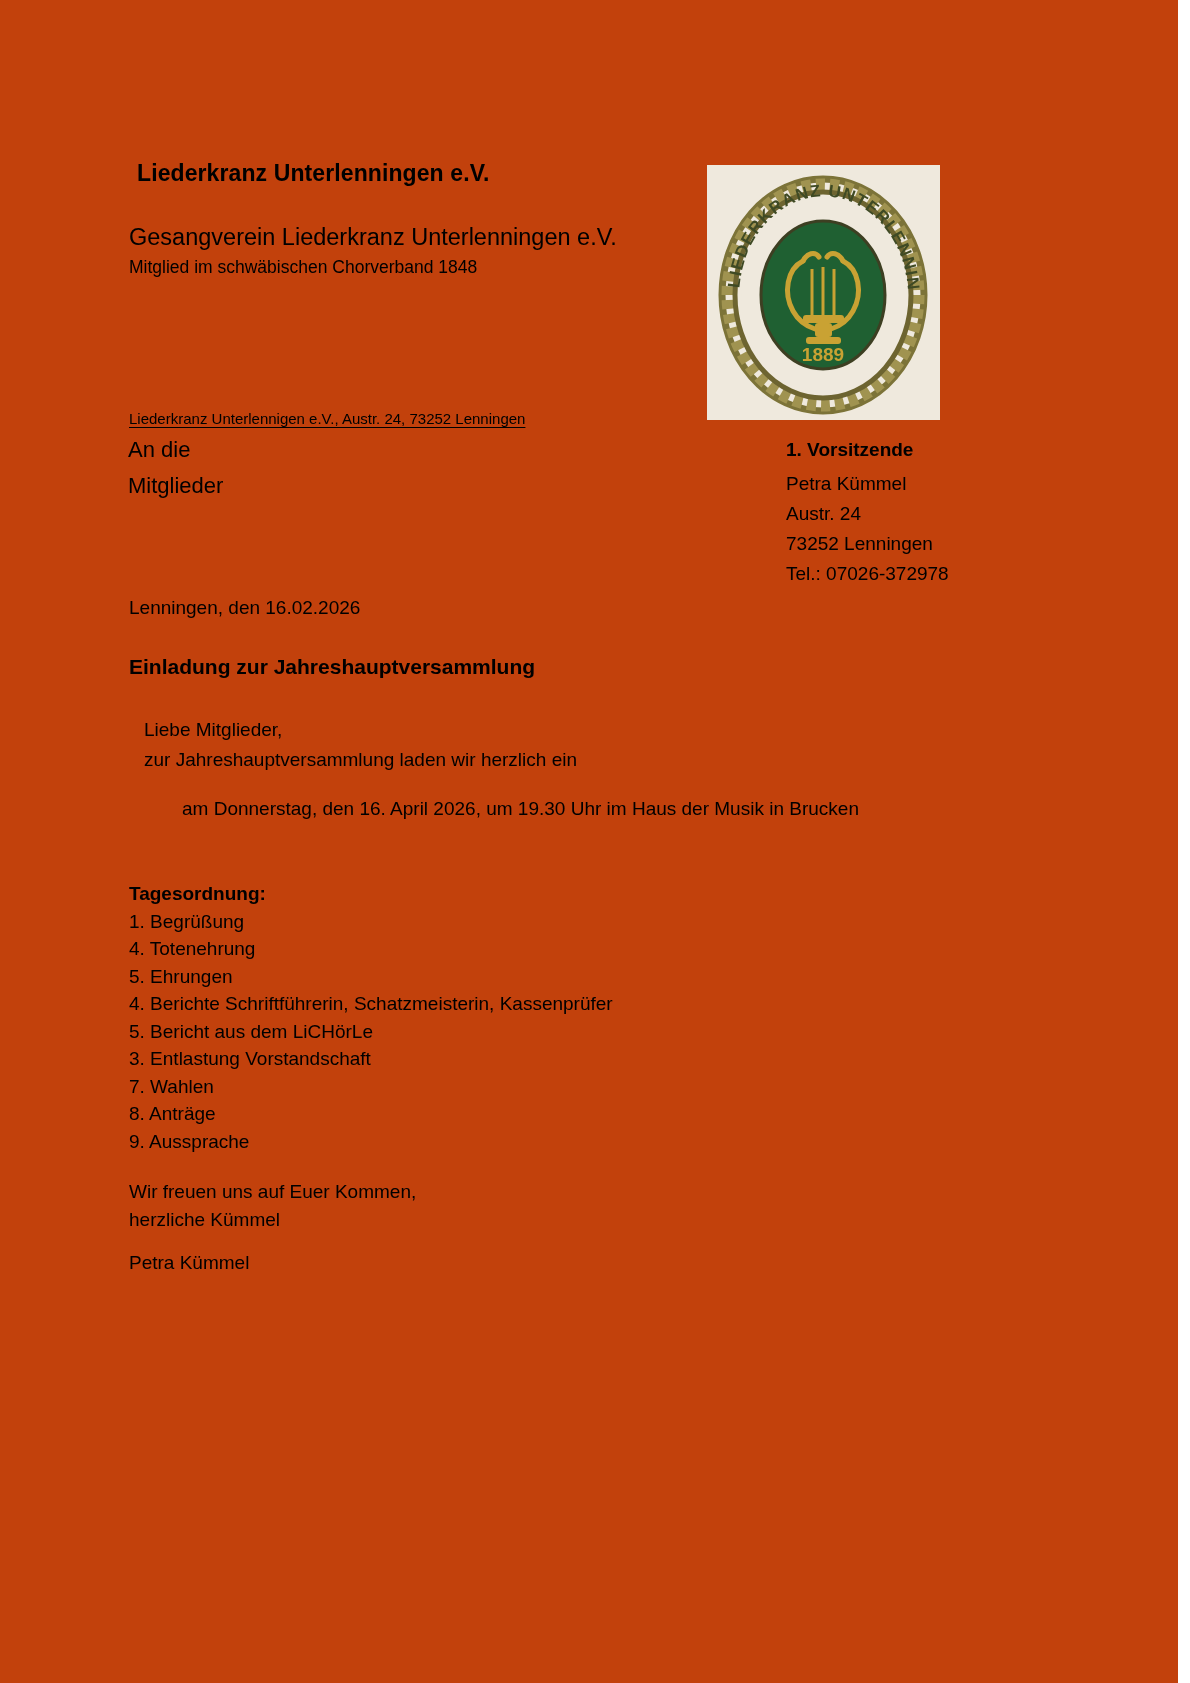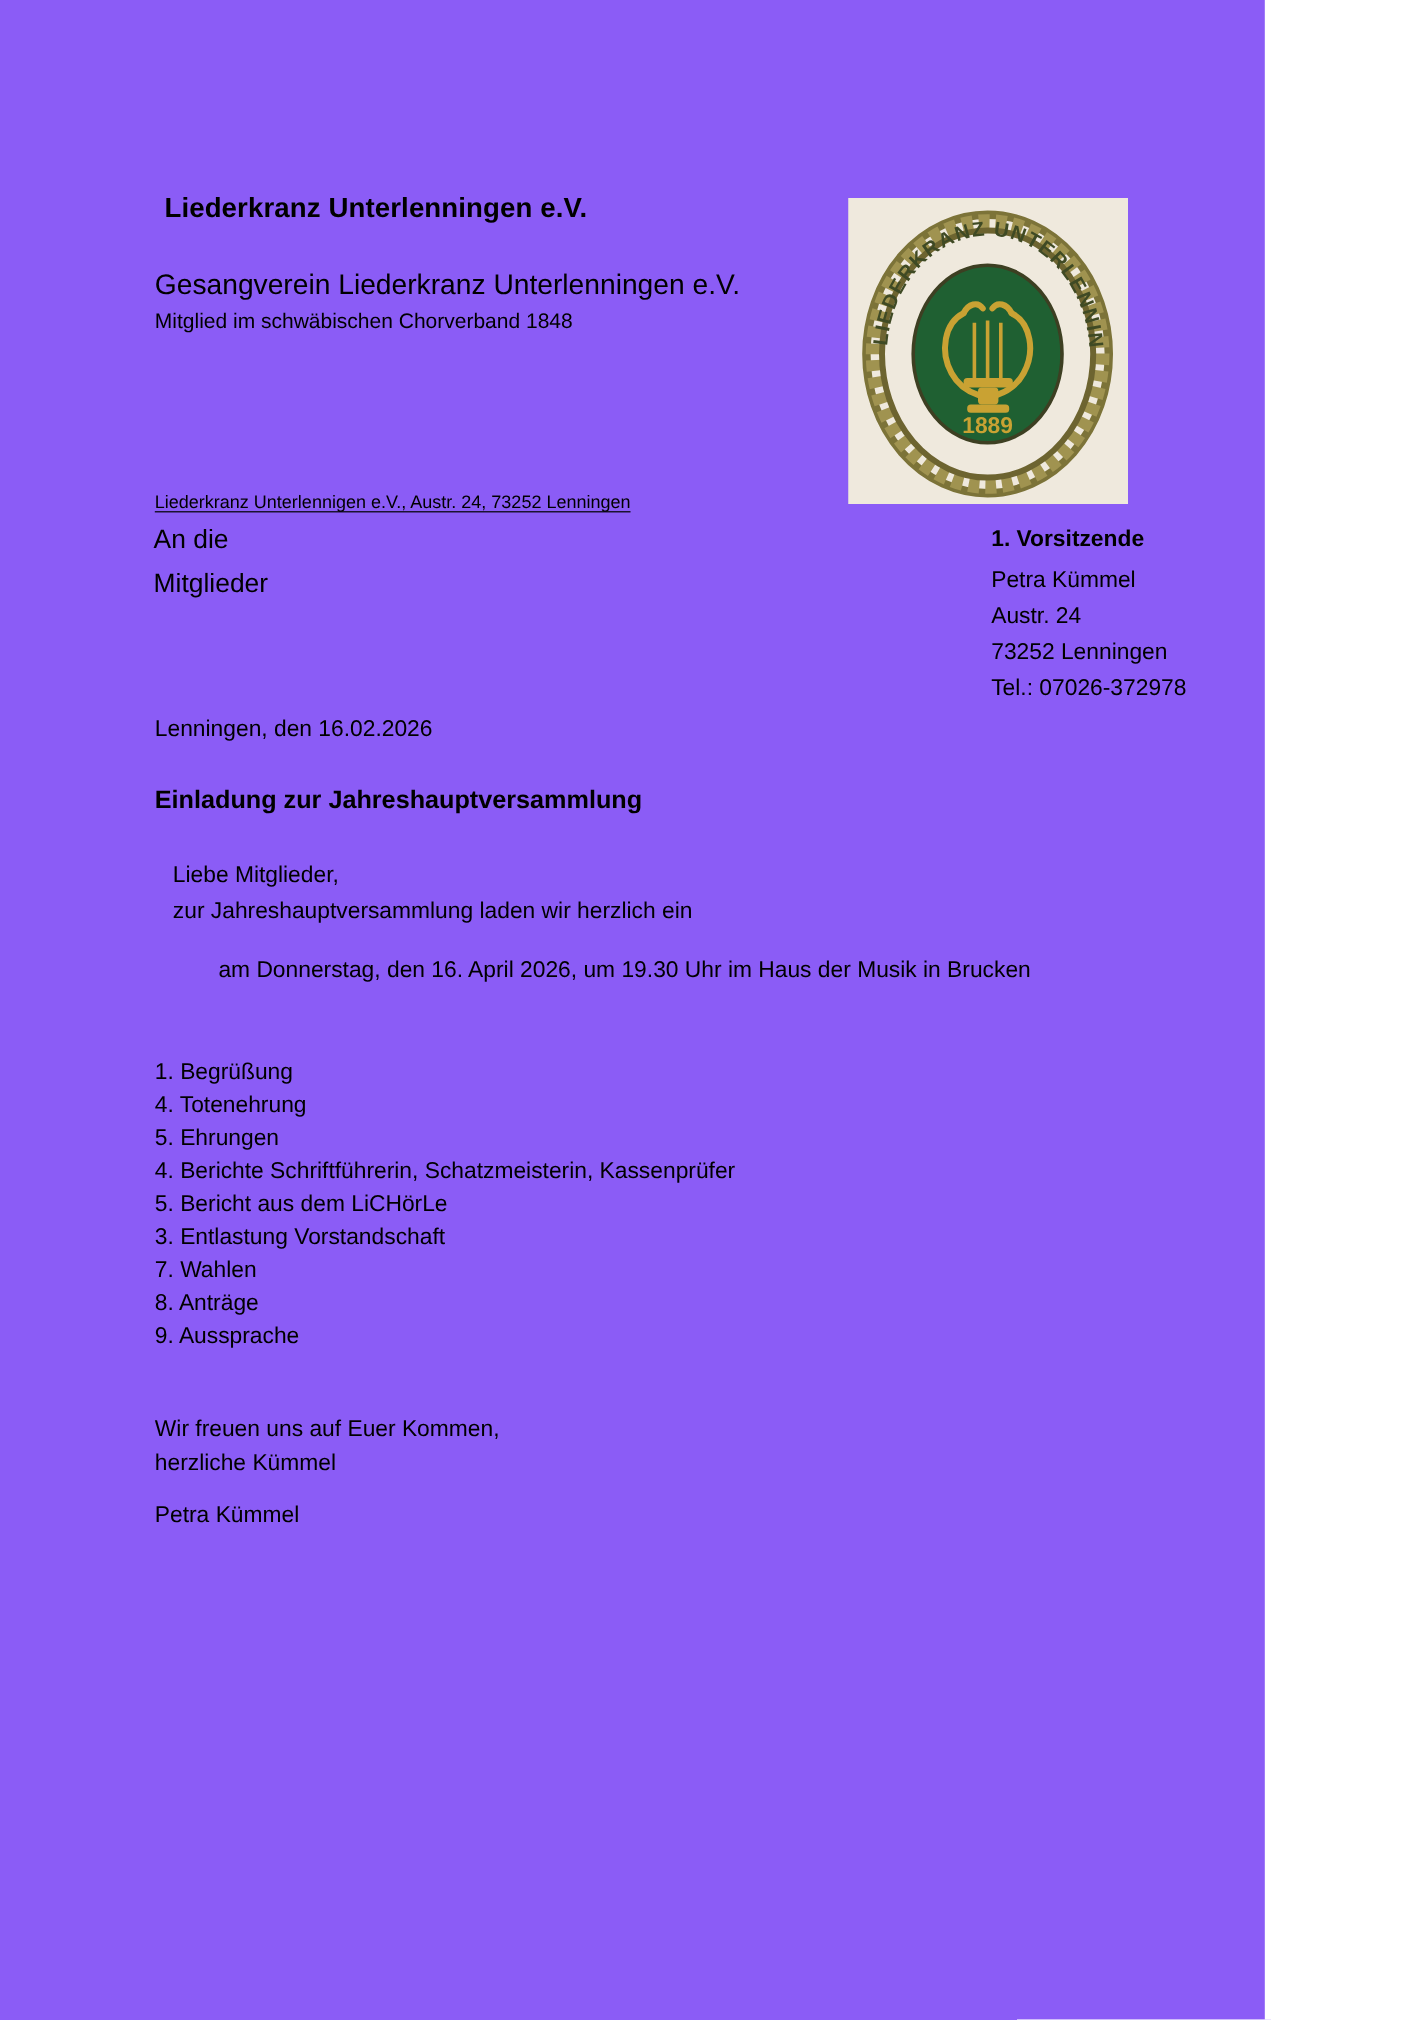--- a/index.html
+++ b/index.html
@@ -8,23 +8,23 @@
     padding: 0;
     background: #ffffff;
   }
   body {
     font-family: "Liberation Sans", sans-serif;
     color: #000000;
     -webkit-font-smoothing: antialiased;
   }
   .page {
     position: relative;
-    width: 1054px;
+    width: 1178px;
     height: 1683px;
-    background: #8b5cf6;
+    background: #c2410c;
     overflow: hidden;
   }
 
   
   .club-title {
     position: absolute;
     left: 137px;
     top: 160px;
     font-size: 23px;
     font-weight: bold;
@@ -78,21 +78,20 @@
   }
   .recipient div { white-space: nowrap; }
 
   
   .contact {
     position: absolute;
     left: 786px;
     top: 435px;
     font-size: 19px;
     line-height: 30px;
-    margin-left: 40px;
   }
   .contact .role {
     font-weight: bold;
     margin-bottom: 4px;
   }
   .contact div { white-space: nowrap; }
 
   
   .date-line {
     position: absolute;
@@ -221,20 +220,21 @@
   <div class="letter-title">Einladung zur Jahreshauptversammlung</div>
 
   <div class="salutation">
     <div>Liebe Mitglieder,</div>
     <div>zur Jahreshauptversammlung laden wir herzlich ein</div>
   </div>
 
   <div class="meeting-line">am Donnerstag, den 16. April 2026, um 19.30 Uhr im Haus der Musik in Brucken</div>
 
   <div class="agenda">
+    <div class="agenda-heading">Tagesordnung:</div>
     <div>1. Begrüßung</div>
     <div>4. Totenehrung</div>
     <div>5. Ehrungen</div>
     <div>4. Berichte Schriftführerin, Schatzmeisterin, Kassenprüfer</div>
     <div>5. Bericht aus dem LiCHörLe</div>
     <div>3. Entlastung Vorstandschaft</div>
     <div>7. Wahlen</div>
     <div>8. Anträge</div>
     <div>9. Aussprache</div>
   </div>

